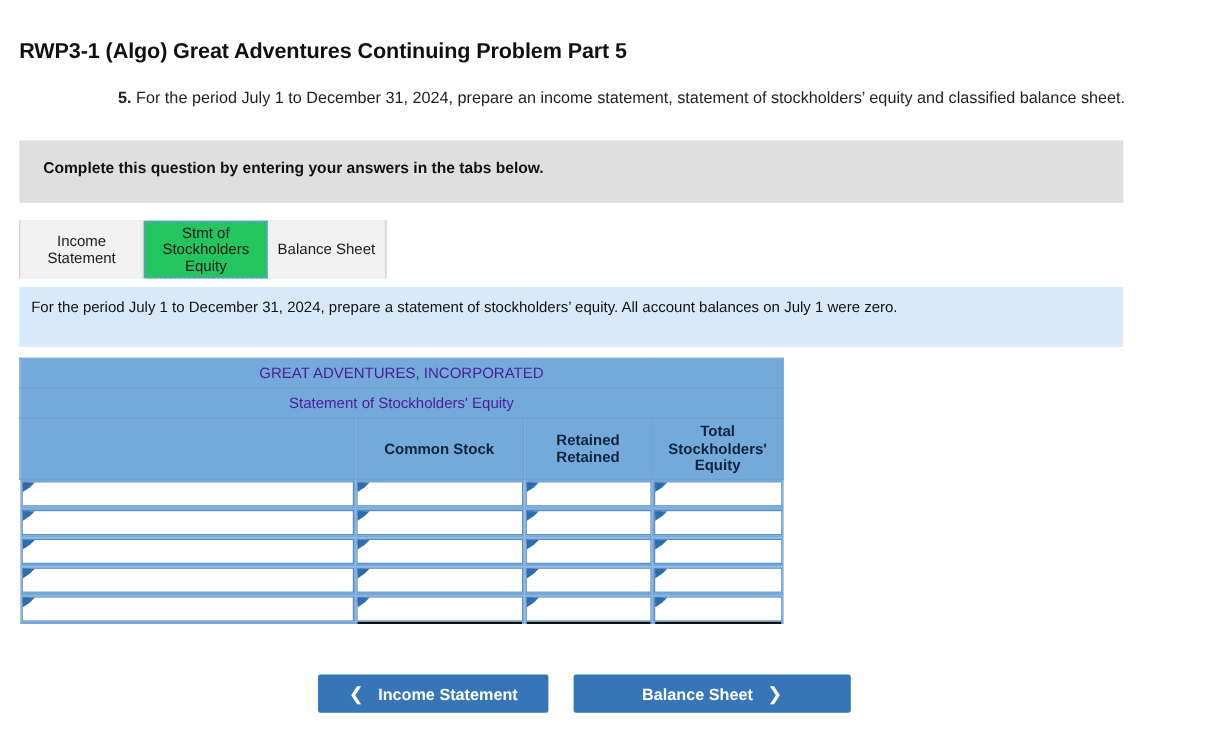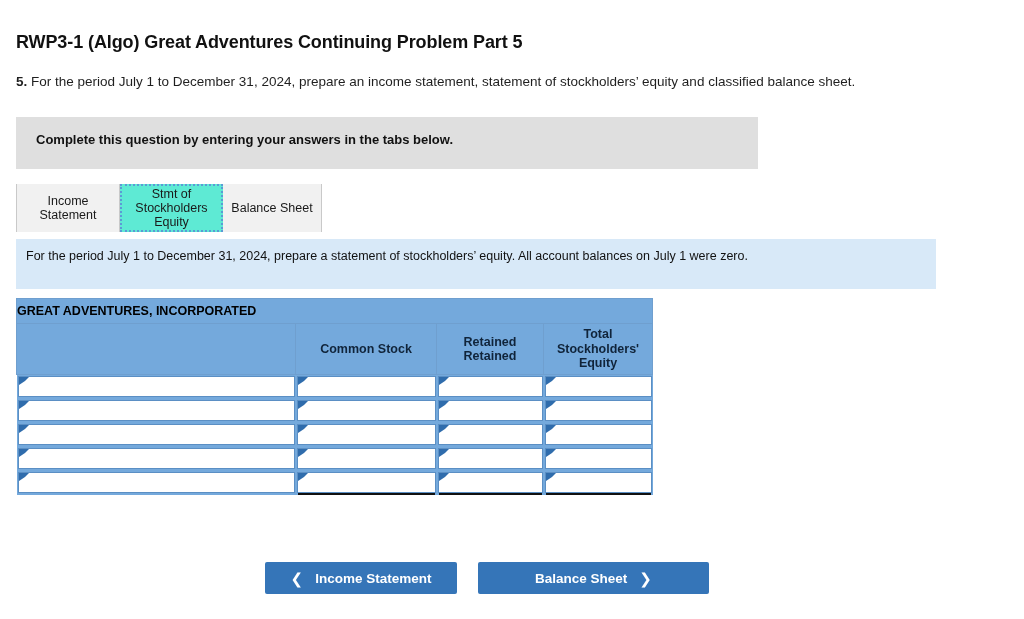--- a/index.html
+++ b/index.html
@@ -32,29 +32,30 @@
 
   
   .prompt {
     position: absolute;
     left: 16px;
     top: 72px;
     width: 1004px;
     font-size: 13.5px;
     line-height: 19px;
     color: #1f1f1f;
+    text-align: center;
   }
   .prompt .qnum { font-weight: bold; }
 
   
   .complete-bar {
     position: absolute;
     left: 16px;
     top: 117px;
-    width: 742px;
+    width: 920px;
     height: 52px;
     background: #dfdfdf;
   }
   .complete-bar .txt {
     position: absolute;
     left: 20px;
     top: 15px;
     font-size: 13px;
     font-weight: bold;
     color: #111111;
@@ -92,21 +93,21 @@
     line-height: 14px;
     color: #1a1a1a;
     background: #f1f1f1;
     border-right: 1px solid #c9c9c9;
     padding: 0 6px;
   }
   .tab.tab-income { left: 1px; width: 103px; }
   .tab.tab-sse {
     left: 104px;
     width: 103px;
-    background: #5eead4;
+    background: #22c55e;
     border: 2px dotted #5b9bd5;
     height: 48px;
     z-index: 3;
   }
   .tab.tab-balance { left: 207px; width: 98px; border-right: none; }
 
   
   .subinstr {
     position: absolute;
     left: 16px;
@@ -134,24 +135,24 @@
     border-collapse: collapse;
     table-layout: fixed;
   }
   .fin-table td {
     padding: 0;
     margin: 0;
   }
   .hdr-cell {
     background: #74a9dc;
     border: 1px solid #6f9fcf;
-    text-align: left;
+    text-align: center;
     font-size: 12.5px;
-    font-weight: bold;
-    color: #000000;
+    font-weight: normal;
+    color: #4c1d95;
     height: 25px;
     line-height: 14px;
   }
   .hdr-title-row td { height: 25px; }
   .colhdr-cell {
     background: #74a9dc;
     border: 1px solid #6f9fcf;
     text-align: center;
     vertical-align: middle;
     font-size: 12.5px;
@@ -273,20 +274,23 @@
   <colgroup>
     <col style="width:279px">
     <col style="width:141px">
     <col style="width:107px">
     <col style="width:109px">
   </colgroup>
   <tbody>
     <tr class="hdr-title-row">
       <td class="hdr-cell" colspan="4">GREAT ADVENTURES, INCORPORATED</td>
     </tr>
+    <tr class="hdr-title-row">
+      <td class="hdr-cell" colspan="4">Statement of Stockholders' Equity</td>
+    </tr>
     <tr>
       <td class="colhdr-blank"></td>
       <td class="colhdr-cell">Common Stock</td>
       <td class="colhdr-cell">Retained Retained</td>
       <td class="colhdr-cell">Total Stockholders' Equity</td>
     </tr>
 
     <tr class="inp-row">
       <td>
         <div class="inp-wrap">

